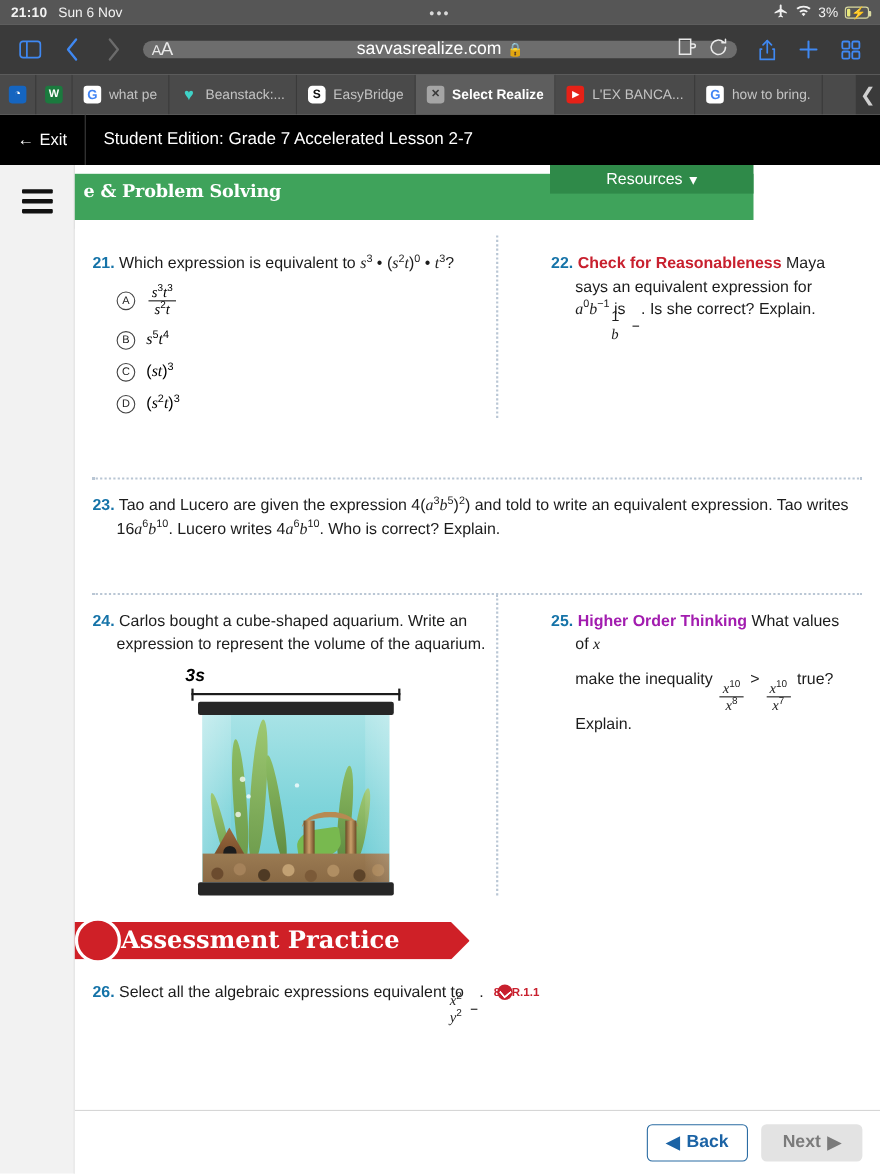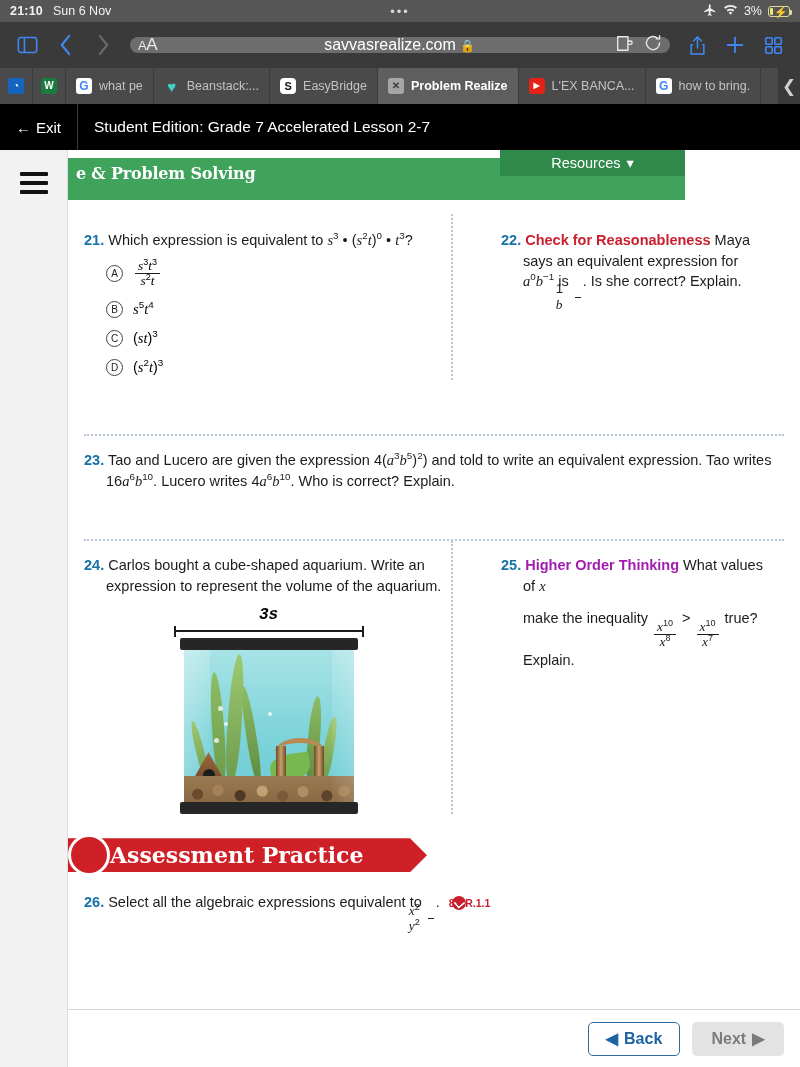--- a/index.html
+++ b/index.html
@@ -182,22 +182,22 @@
   .bullet {
     width: 17px; height: 17px; border: 1.4px solid #444;
     border-radius: 50%; display: flex; align-items: center;
     justify-content: center; font-size: 10px; color: #222; flex: none;
   }
 
   
   .fig { margin: 10px auto 0; width: 200px; }
   .dimline { position: relative; height: 26px; }
   .dimlabel {
-    text-align: center; font-weight: 700; font-style: italic;
-    font-size: 16px; font-family: Liberation Mono, monospace;
+    text-align: left; font-weight: 700; font-style: italic;
+    font-size: 16px; font-family: Liberation Sans, sans-serif;
   }
   .dimbar { position: relative; height: 10px; margin-top: 2px; }
   .dimbar:before {
     content: ""; position: absolute; left: 5px; right: 5px; top: 4px;
     height: 2px; background: #1c1c1c;
   }
   .dimbar i, .dimbar b {
     position: absolute; top: 0; width: 2px; height: 11px; background: #1c1c1c;
   }
   .dimbar i { left: 5px; } .dimbar b { right: 5px; }
@@ -430,21 +430,21 @@
   <div class="tab">
     <span class="favicon fav-heart">♥</span>
     <span class="tab-label">Beanstack:...</span>
   </div>
   <div class="tab">
     <span class="favicon fav-s">S</span>
     <span class="tab-label">EasyBridge</span>
   </div>
   <div class="tab active">
     <span class="favicon fav-x">✕</span>
-    <span class="tab-label">Problem Realize</span>
+    <span class="tab-label">Select Realize</span>
   </div>
   <div class="tab">
     <span class="favicon fav-yt">▶</span>
     <span class="tab-label">L'EX BANCA...</span>
   </div>
   <div class="tab">
     <span class="favicon fav-g">G</span>
     <span class="tab-label">how to bring.</span>
   </div>
   <div class="tabstrip-chevron">❮</div>

